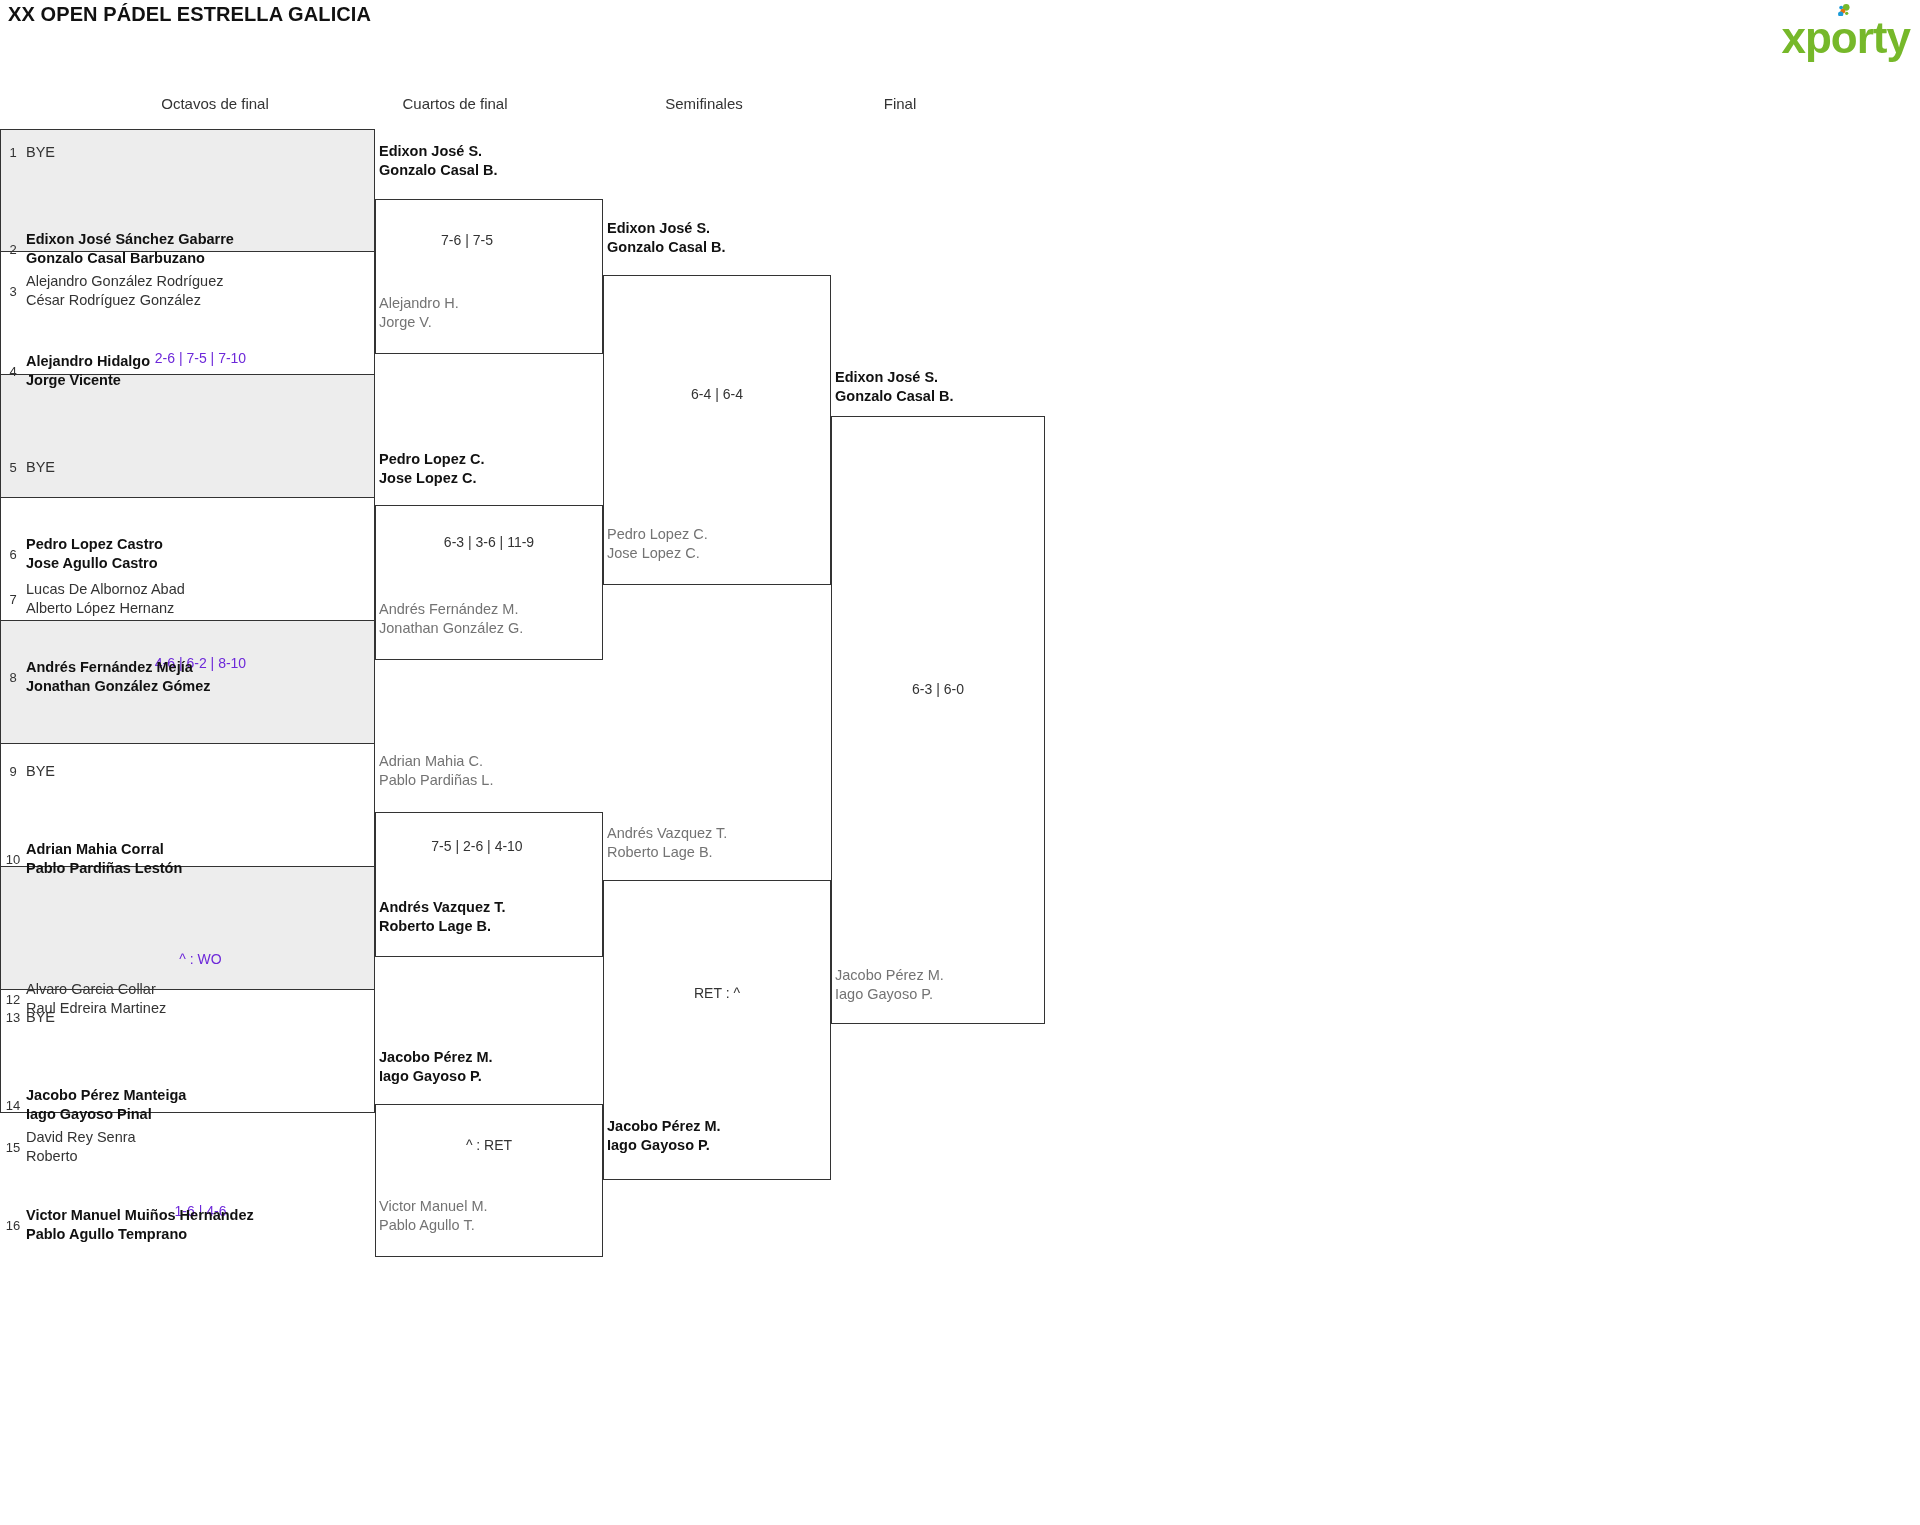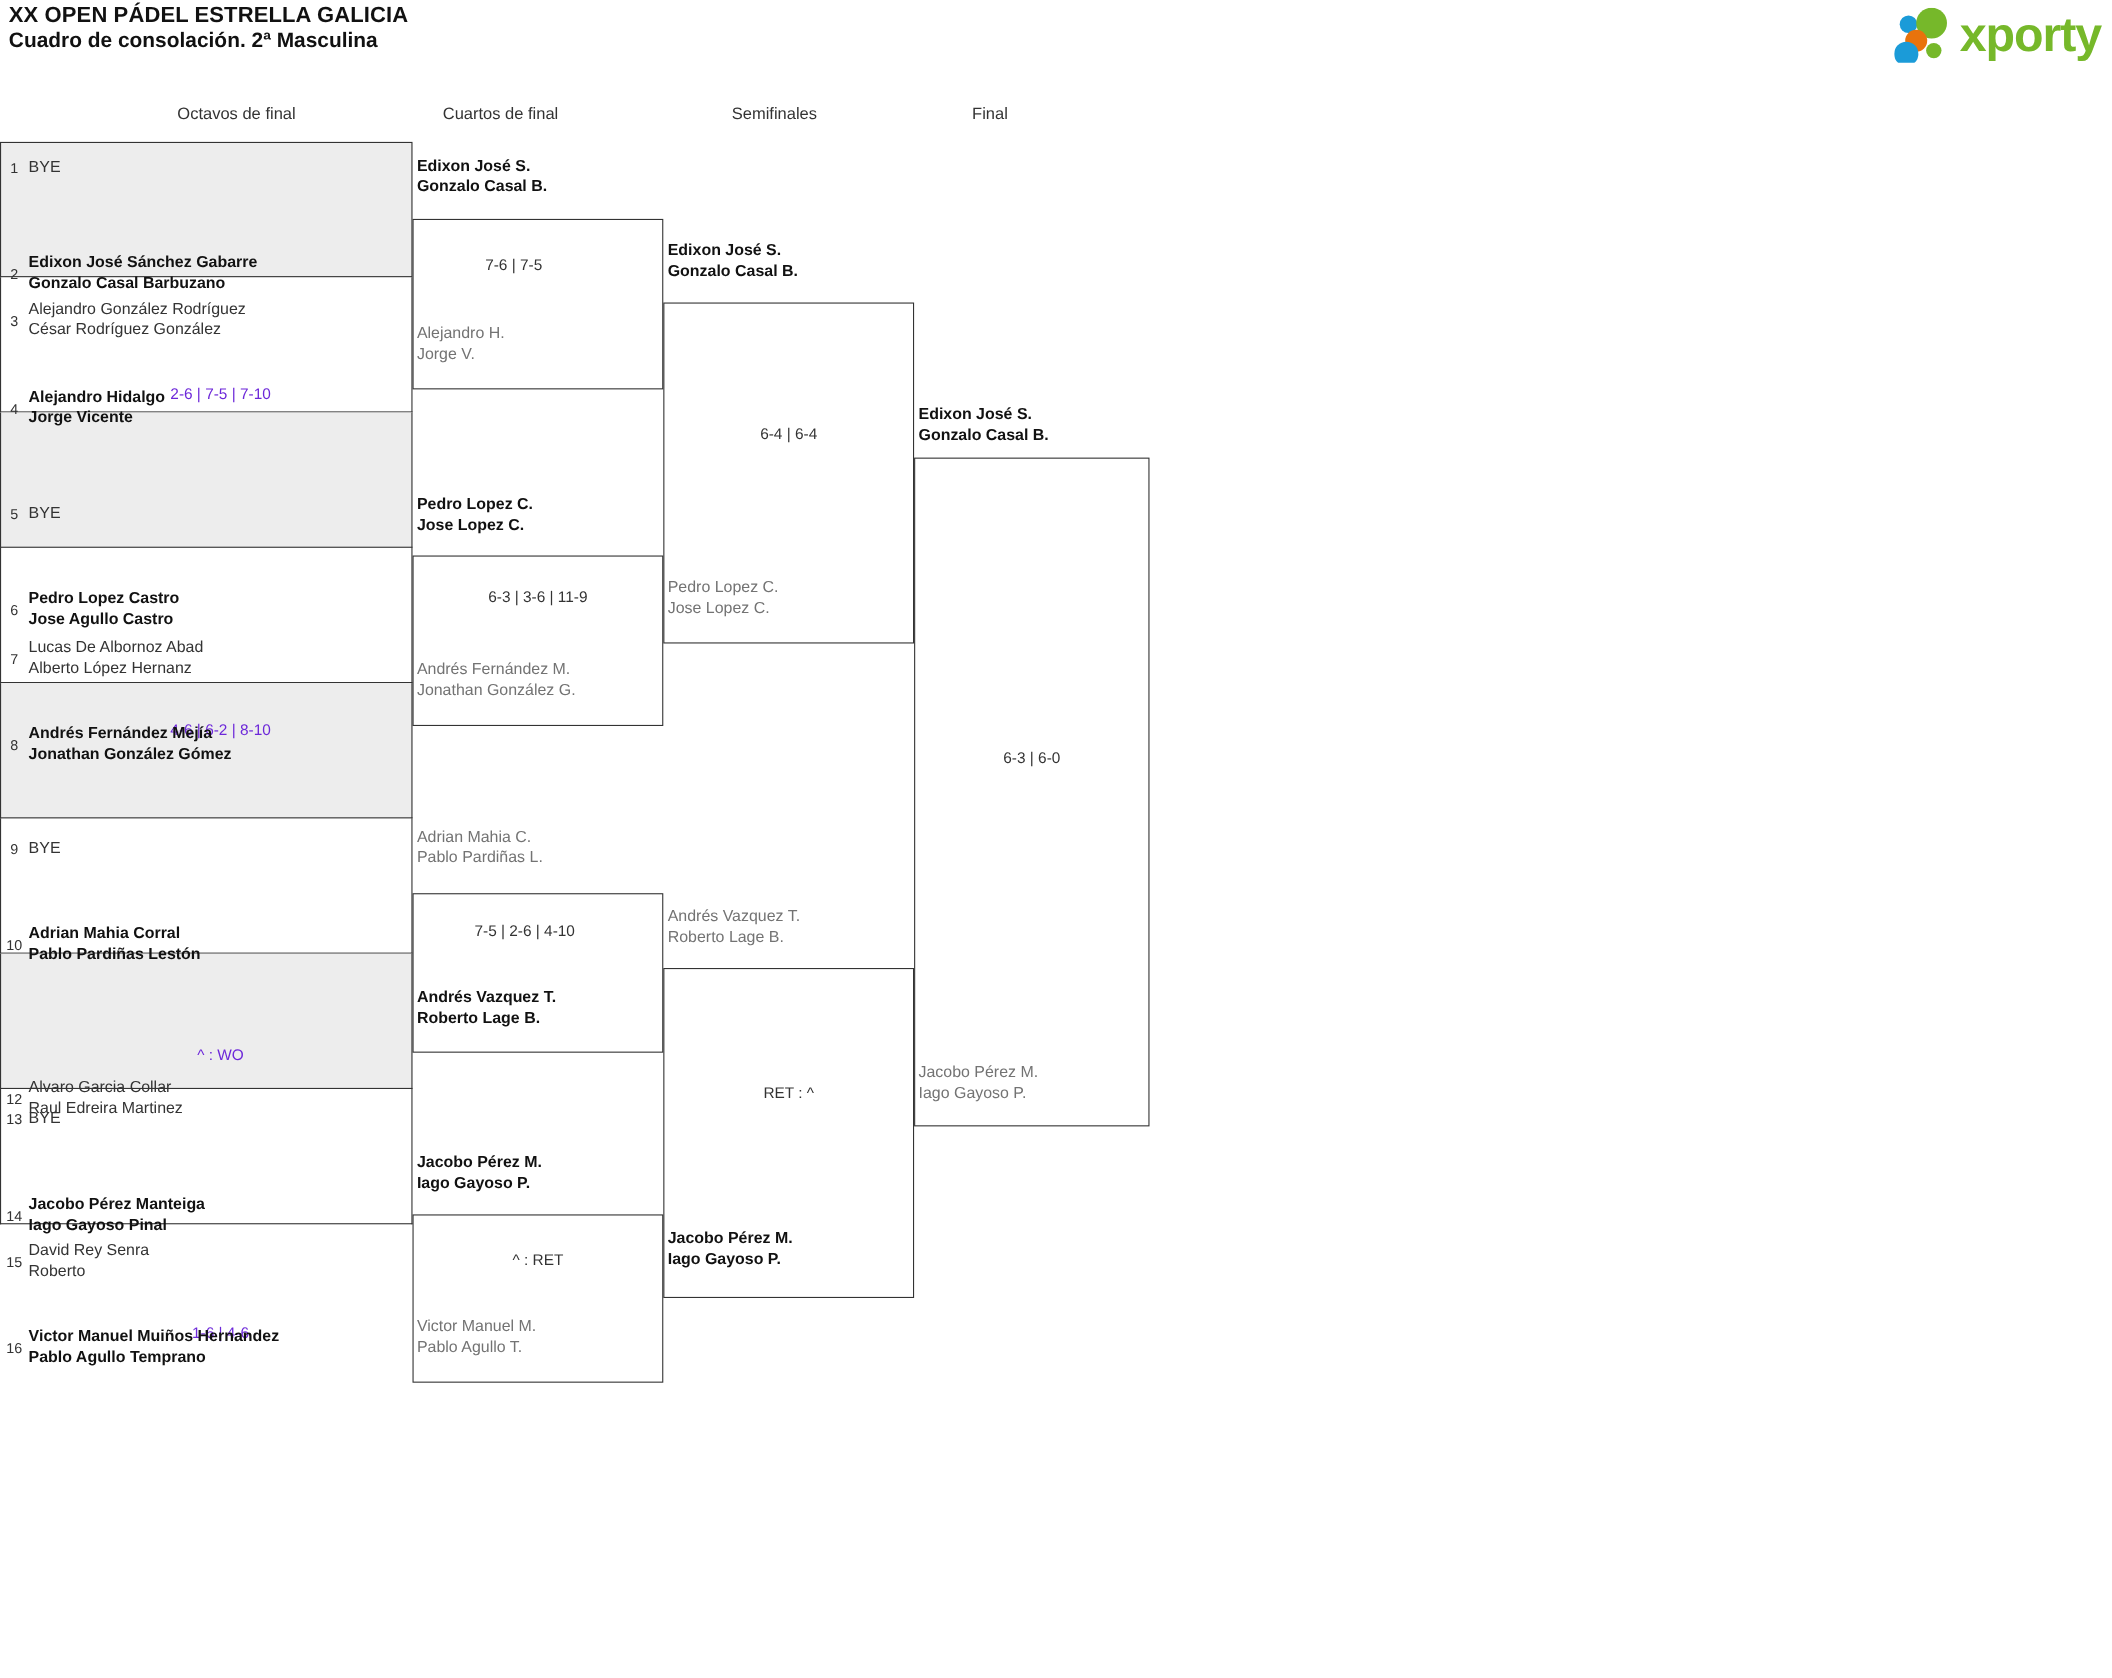--- a/index.html
+++ b/index.html
@@ -40,20 +40,21 @@
   }
 
   
   #logo {
     position: absolute;
     right: 10px;
     top: 4px;
     height: 56px;
     display: flex;
     align-items: center;
+    flex-direction: column;
   }
   #logo .logo-text {
     font-size: 44px;
     font-weight: bold;
     color: #76b82a;
     letter-spacing: -1px;
     line-height: 44px;
     margin-left: 2px;
   }
 
@@ -146,21 +147,20 @@
     white-space: nowrap;
   }
   .adv-team.winner { font-weight: bold; color: #111; }
   .adv-team .ln { display: block; }
 </style>
 </head>
 <body>
 
 <div id="header-title">
   <div class="line1">XX OPEN PÁDEL ESTRELLA GALICIA</div>
-  <div class="line2">Cuadro de consolación. 2ª Masculina</div>
 </div>
 
 <div id="logo">
   <svg width="58" height="50" viewBox="0 0 58 50">
     <circle cx="13" cy="15" r="8" fill="#1b9bd8"></circle>
     <circle cx="34" cy="14" r="14" fill="#76b82a"></circle>
     <circle cx="20" cy="30" r="10" fill="#e8730c"></circle>
     <circle cx="11" cy="42" r="11" fill="#1b9bd8"></circle>
     <circle cx="36" cy="39" r="7" fill="#76b82a"></circle>
   </svg>

